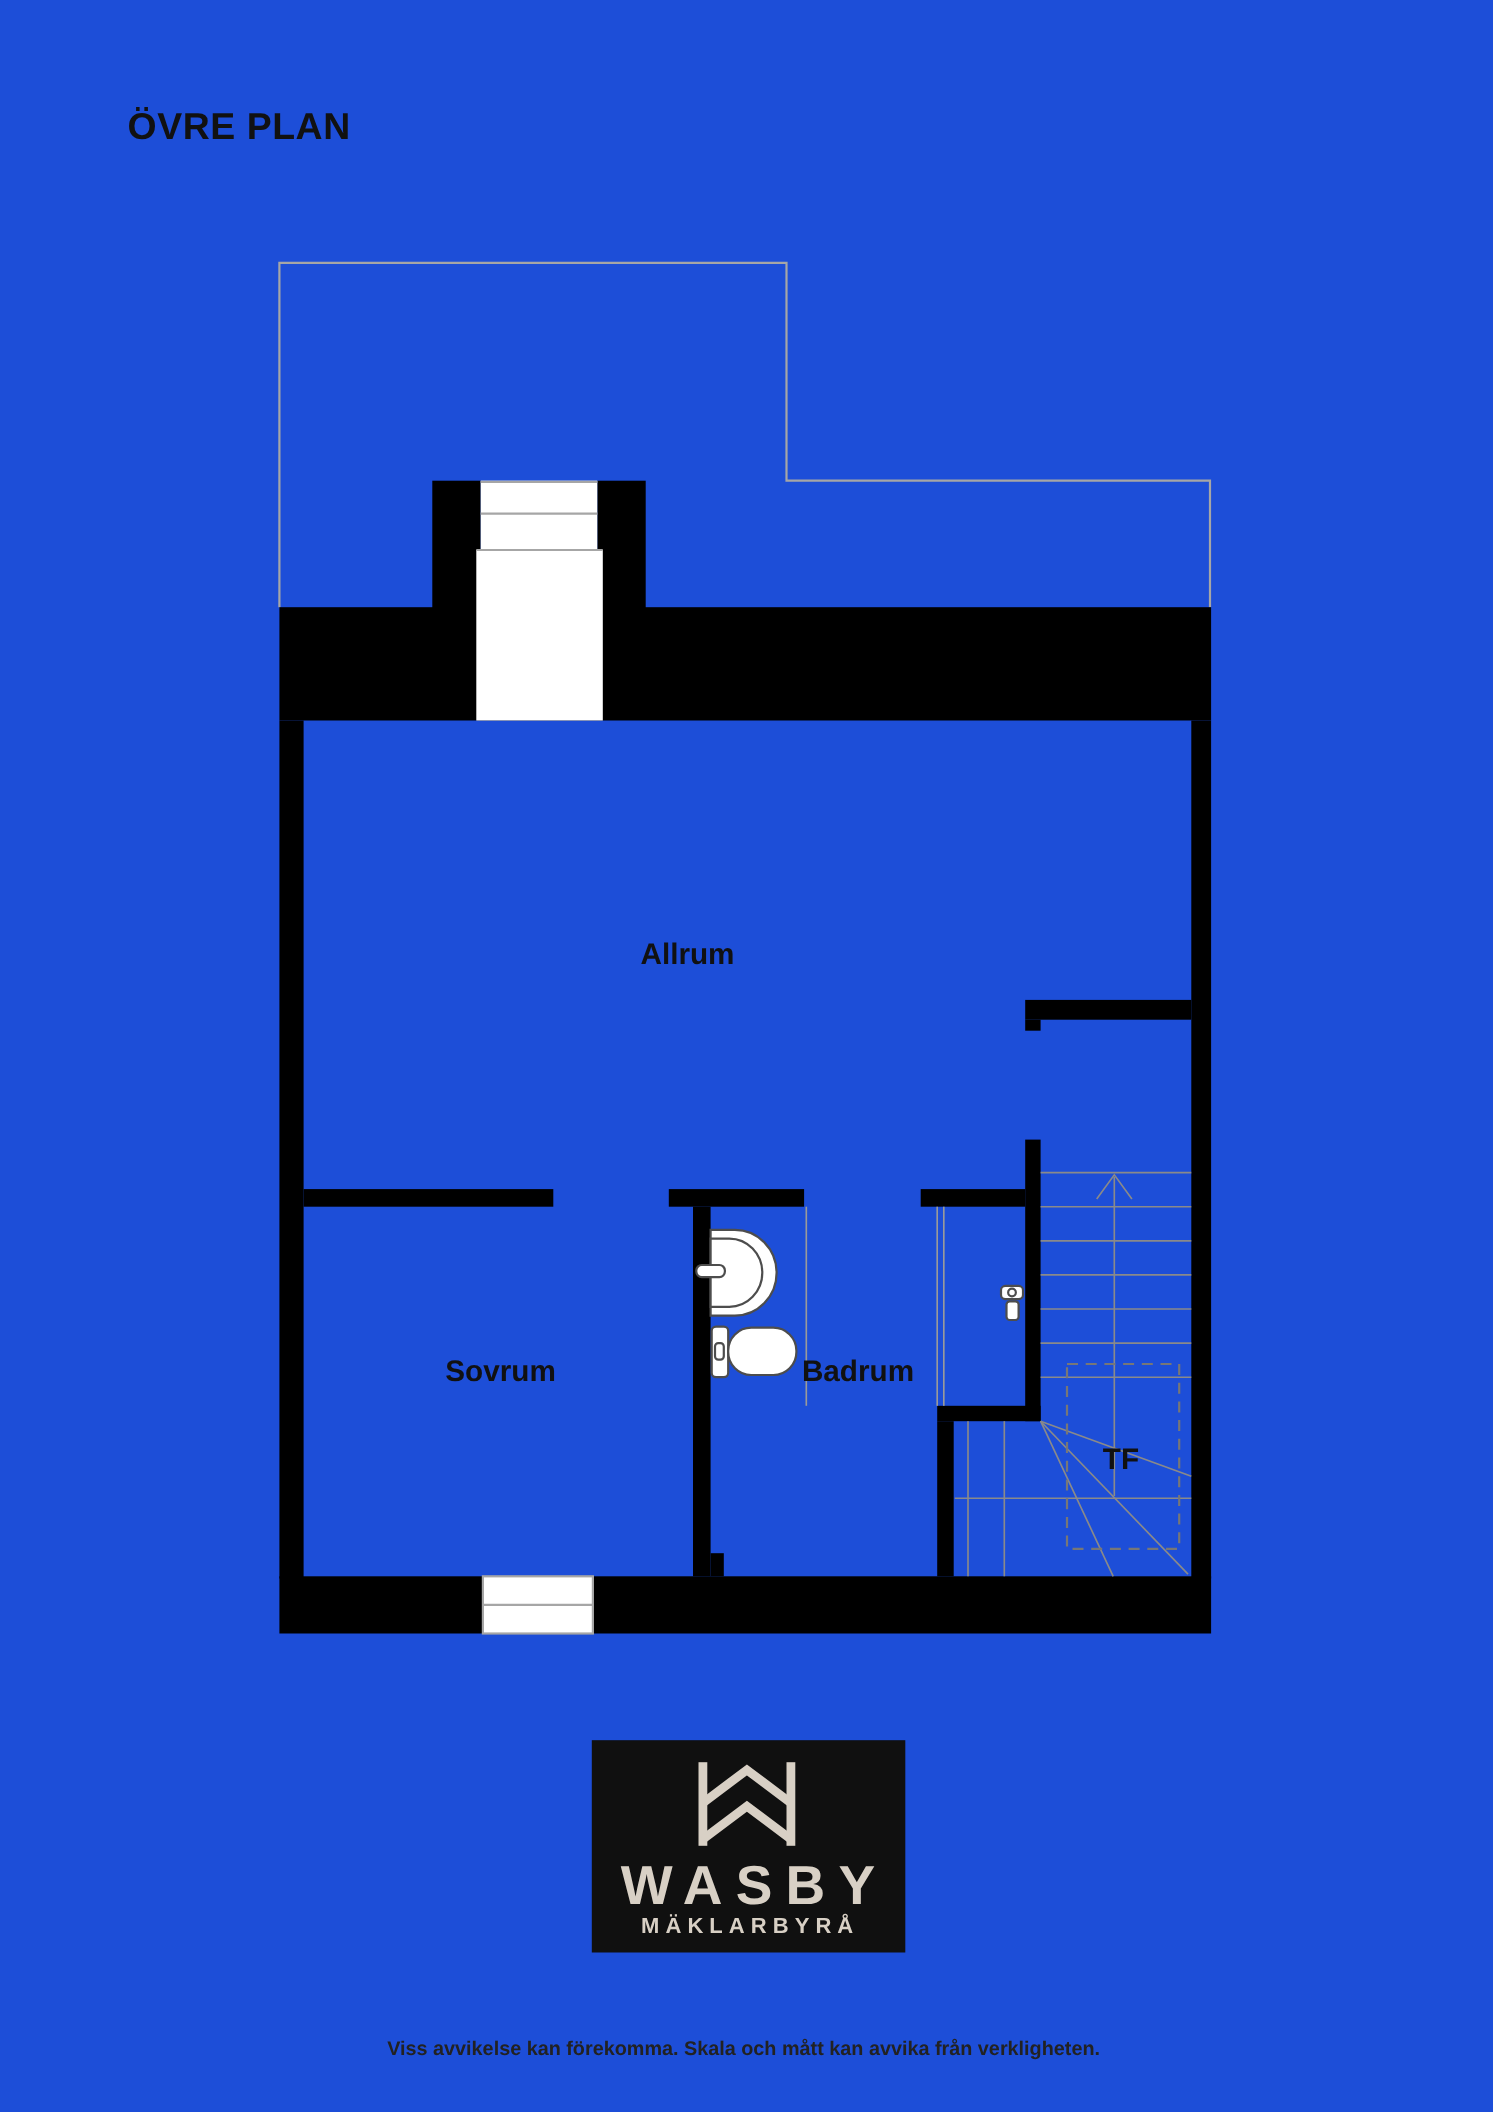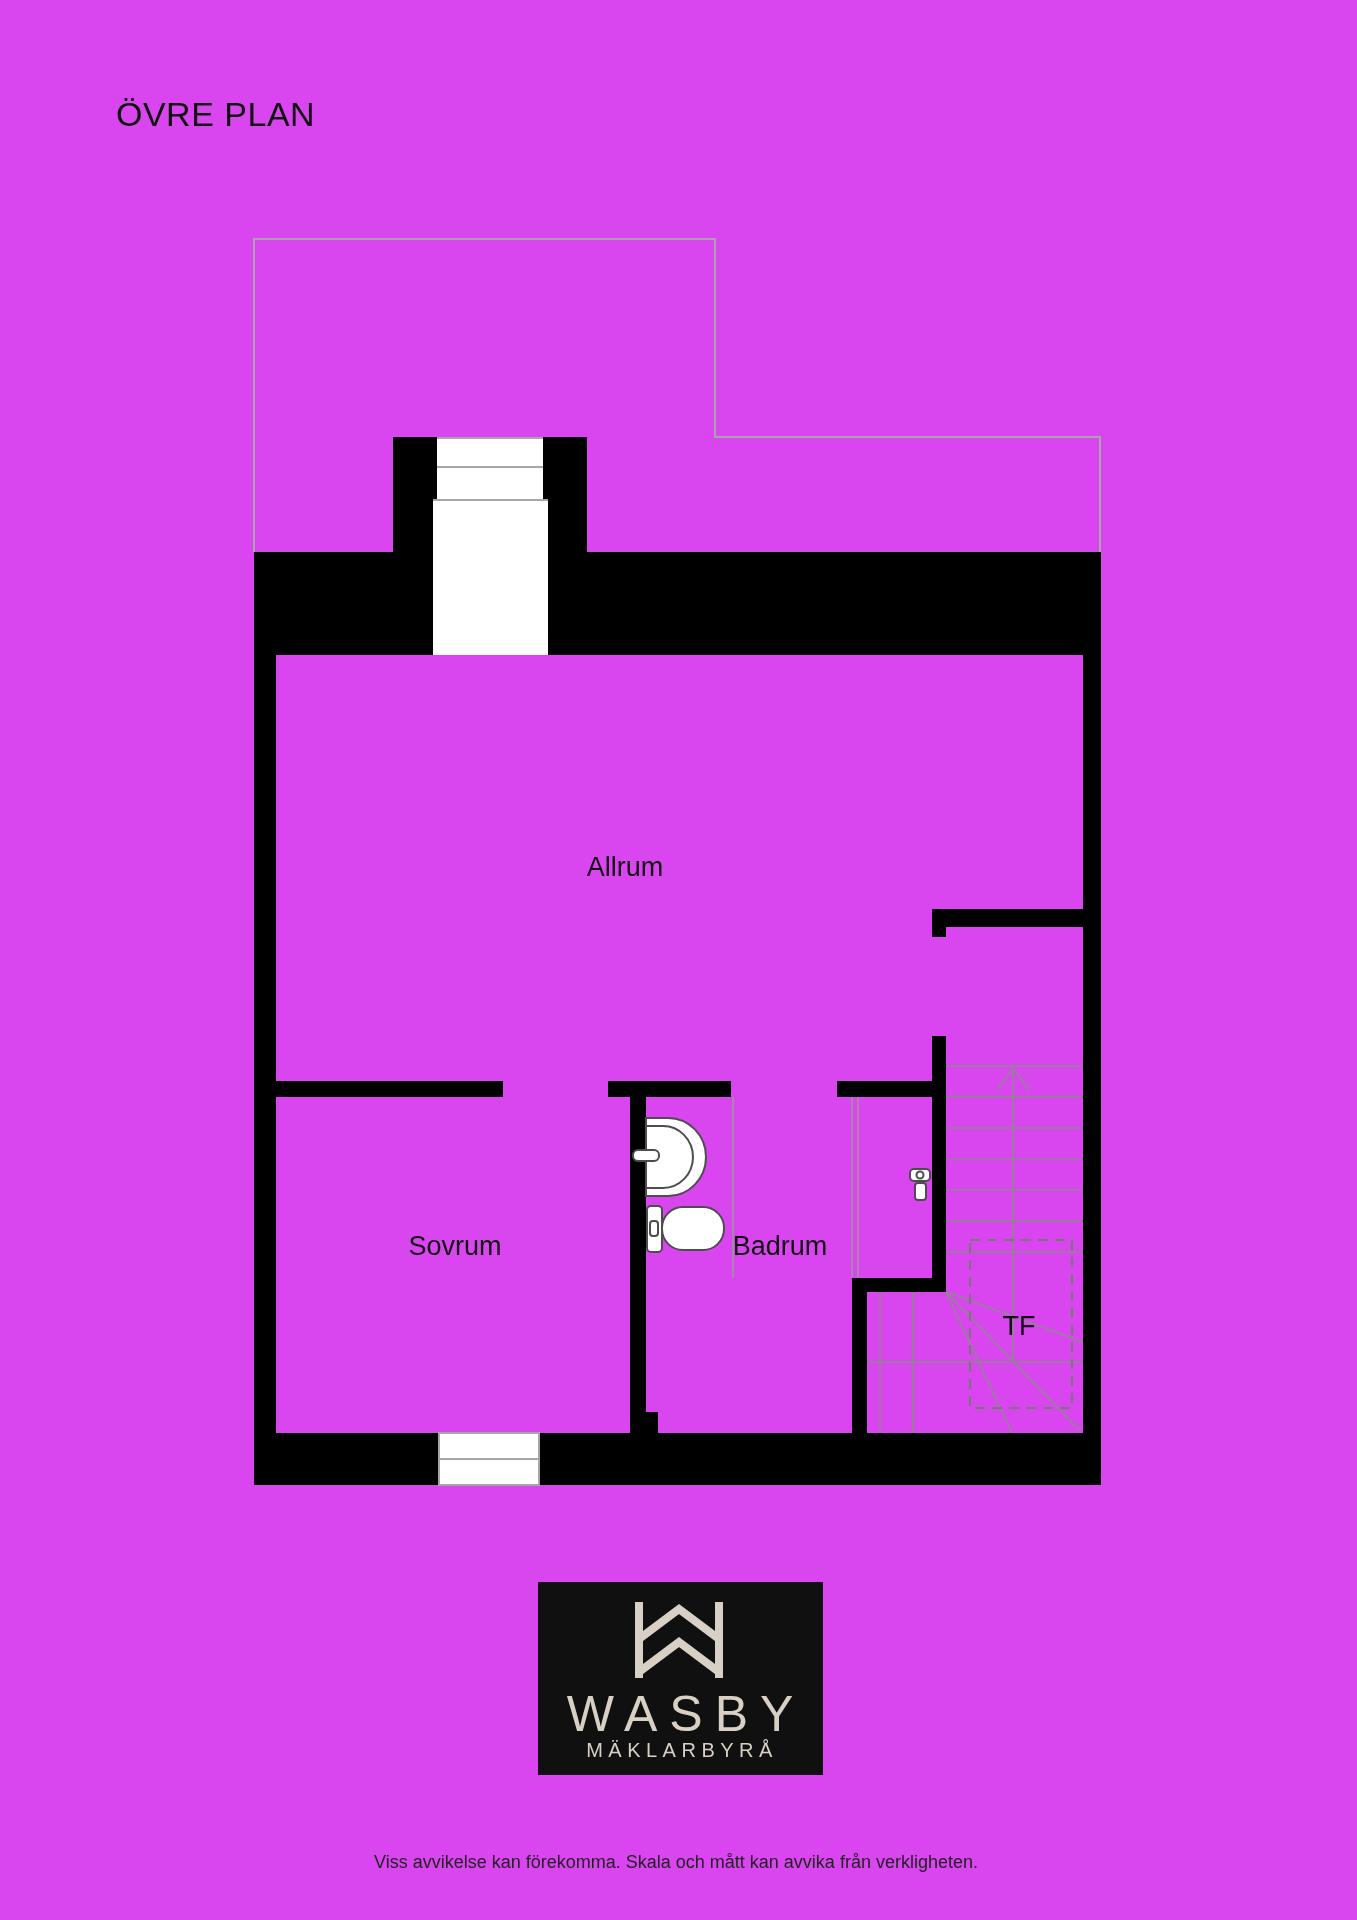--- a/index.html
+++ b/index.html
@@ -1,17 +1,17 @@
 <!DOCTYPE html>
 <html><head>
 <meta charset="utf-8">
 <style>
   html,body{margin:0;padding:0;background:#ffffff;}
-  .page{position:relative;width:1357px;height:1920px;background:#d946ef;overflow:hidden;
-        font-family:"Liberation Sans", sans-serif;}
+  .page{position:relative;width:1357px;height:1920px;background:#1d4ed8;overflow:hidden;
+        font-family:"Liberation Sans", sans-serif;font-weight:bold;}
   svg text{font-family:"Liberation Sans", sans-serif;}
   .t-title{font-size:34px;letter-spacing:0.5px;fill:#111;}
   .t-room{font-size:27px;fill:#111;}
   .t-brand{font-size:50px;letter-spacing:12px;}
   .t-tagline{font-size:20px;letter-spacing:5.5px;}
   .t-disclaimer{font-size:18px;fill:#222;}
 </style>
 </head>
 <body>
 

